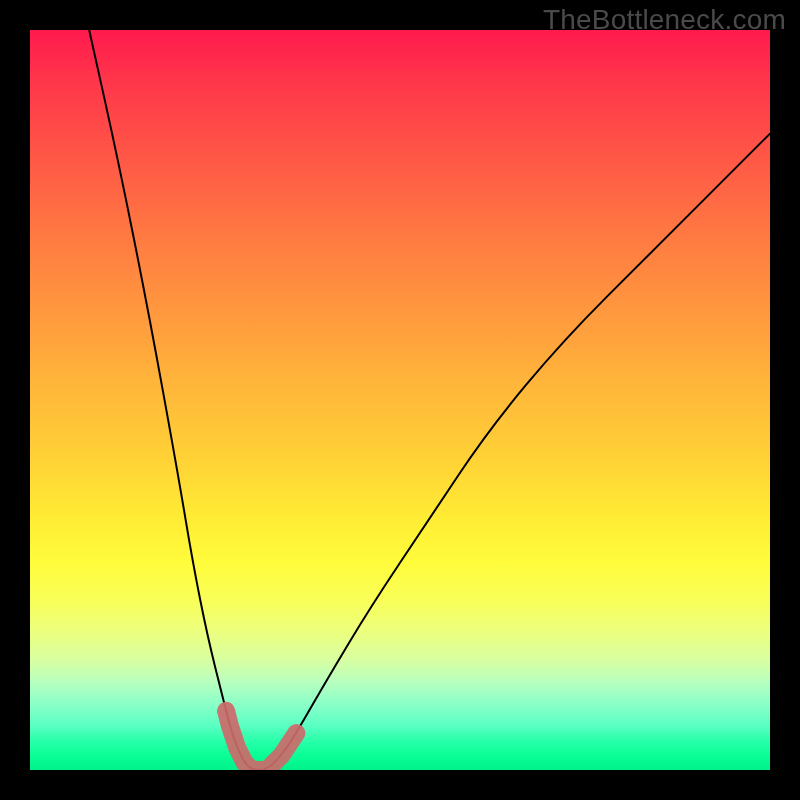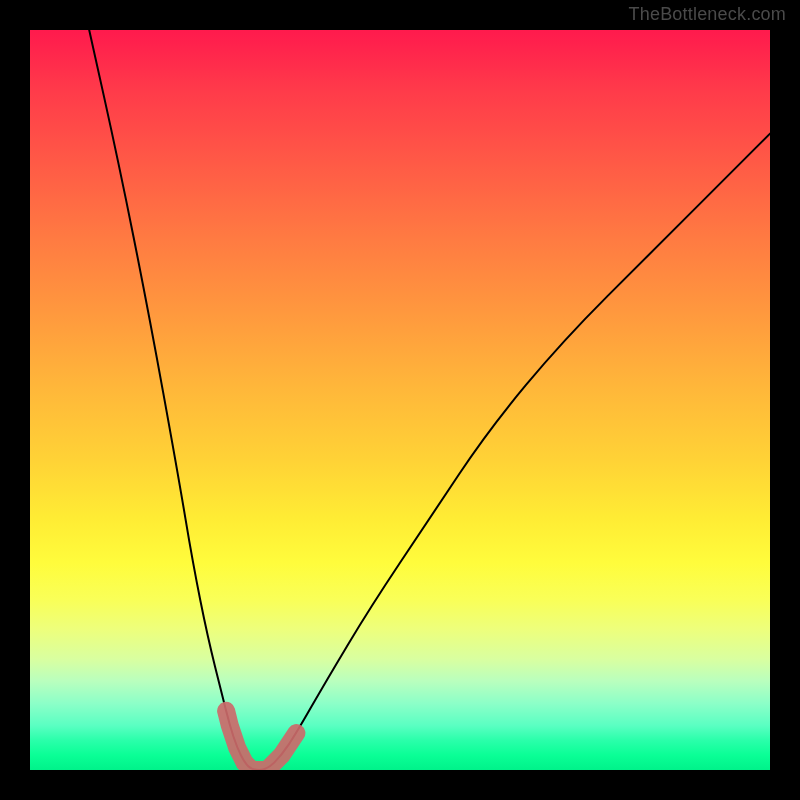--- a/index.html
+++ b/index.html
@@ -47,21 +47,21 @@
       #2affaa 96%,
       #0aff96 98%,
       #00f28a 100%
     );
   }
   .watermark {
     position: absolute;
     top: 4px;
     right: 14px;
     color: #4a4a4a;
-    font-size: 18px;
+    font-size: 28px;
     letter-spacing: 0.2px;
     font-weight: 500;
     user-select: none;
     text-align: right;
   }
   svg.curve {
     position: absolute;
     inset: 0;
     width: 100%;
     height: 100%;

